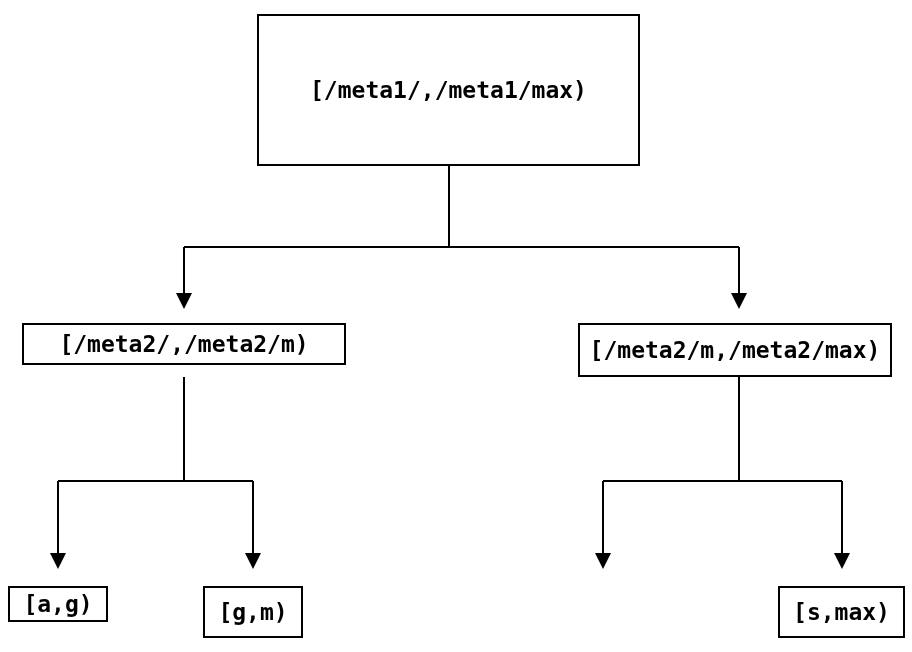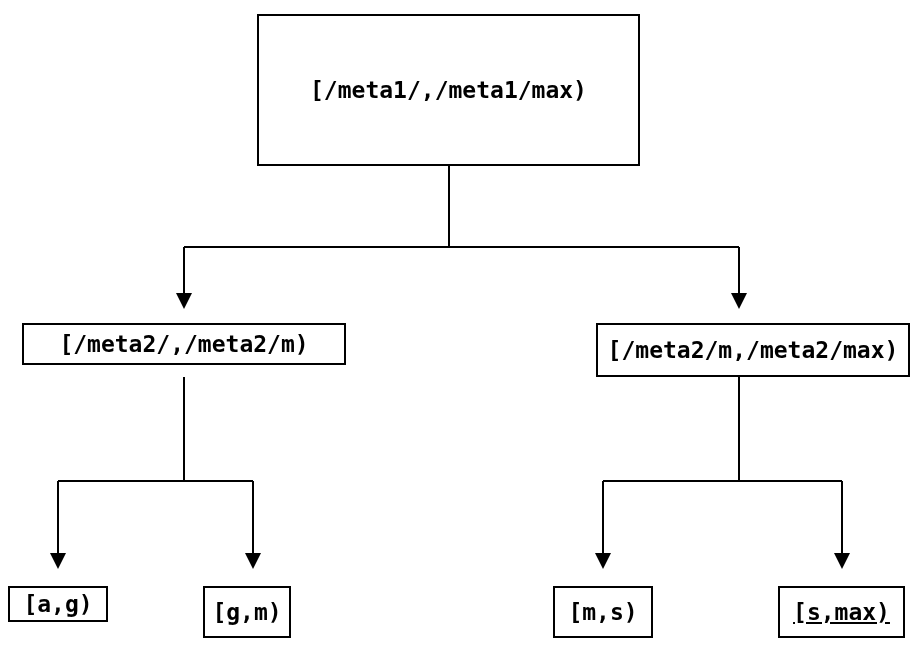--- a/index.html
+++ b/index.html
@@ -39,25 +39,25 @@
     display: flex;
     align-items: center;
     justify-content: center;
     font-size: 23px;
     font-weight: bold;
     color: var(--line, #000000);
     white-space: nowrap;
   }
   .node-root   { left: 257px; top: 14px;  width: 383px; height: 152px; }
   .node-l2l    { left: 22px;  top: 323px; width: 324px; height: 42px; }
-  .node-l2r    { left: 596px; top: 323px; width: 314px; height: 54px; }
+  .node-l2r    { left: 578px; top: 323px; width: 314px; height: 54px; }
   .node-ag     { left: 8px;   top: 586px; width: 100px; height: 36px; }
-  .node-gm     { left: 203px; top: 586px; width: 88px; height: 52px; }
+  .node-gm     { left: 203px; top: 586px; width: 100px; height: 52px; }
   .node-ms     { left: 553px; top: 586px; width: 100px; height: 52px; }
-  .node-smax   { left: 778px; top: 586px; width: 127px; height: 52px; text-decoration: underline; }
+  .node-smax   { left: 778px; top: 586px; width: 127px; height: 52px; }
 </style>
 </head>
 <body>
 
 <div class="canvas">
 
   <svg class="edges" viewBox="0 0 912 652" xmlns="http://www.w3.org/2000/svg">
 
     <g>
       <path d="M449,166 V247"></path>
@@ -90,17 +90,16 @@
   <div class="node node-root">[/meta1/,/meta1/max)</div>
 
   <div class="node node-l2l">[/meta2/,/meta2/m)</div>
 
   <div class="node node-l2r">[/meta2/m,/meta2/max)</div>
 
   <div class="node node-ag">[a,g)</div>
 
   <div class="node node-gm">[g,m)</div>
 
-  <div class="node node-ms">[m,s)</div>
 
   <div class="node node-smax">[s,max)</div>
 
 </div>
 
 </body></html>

